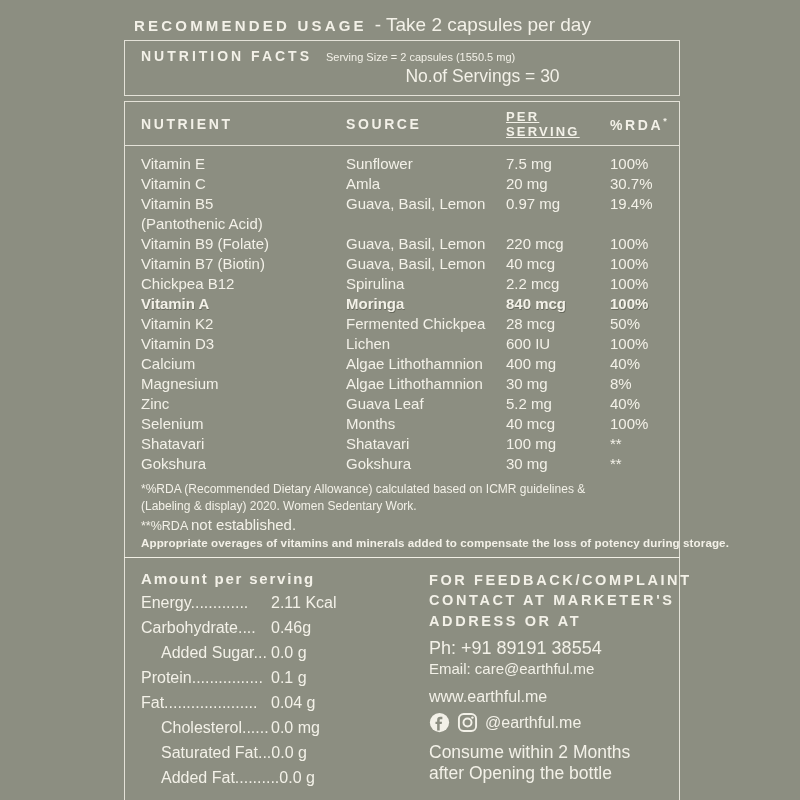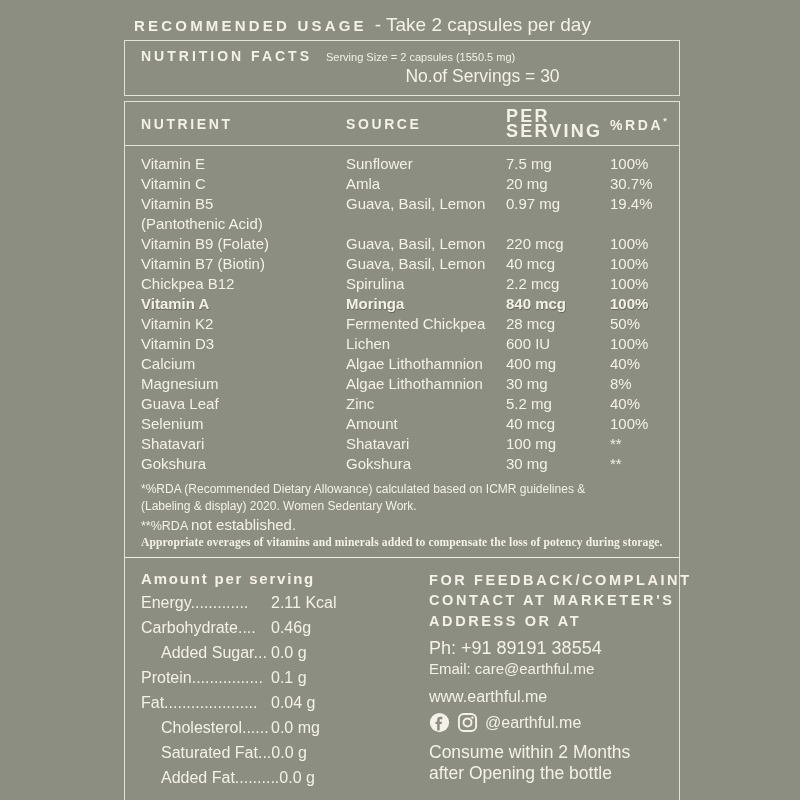--- a/index.html
+++ b/index.html
@@ -22,33 +22,33 @@
   .facts-line1{display:flex;align-items:baseline;white-space:nowrap;}
   .facts-title{font-weight:700;font-size:14px;letter-spacing:3px;margin-right:14px;}
   .facts-serving{font-size:11px;font-weight:500;}
   .facts-line2{font-size:17.5px;font-weight:500;text-align:center;padding-left:160px;margin-top:2px;}
 
   
   .table-box{margin-top:5px;}
   .thead{display:grid;grid-template-columns:205px 160px 104px 1fr;
     padding:7px 8px 6px 16px;border-bottom:1.5px solid rgba(243,241,232,.85);
     align-items:center;font-weight:700;font-size:14px;letter-spacing:2.6px;}
-  .th-serving{font-size:18px;line-height:15px;letter-spacing:2.2px;}
+  .th-serving{font-size:13px;line-height:15px;letter-spacing:2.2px;text-decoration:underline;}
   .th-rda sup{font-size:9px;letter-spacing:0;}
   .tbody{padding:8px 8px 2px 16px;font-size:15px;line-height:20px;}
   .tr{display:grid;grid-template-columns:205px 160px 104px 1fr;}
   .tr-bold{font-weight:700;text-shadow:0.6px 0.6px 0 rgba(75,76,66,.55);}
   .td{white-space:nowrap;}
 
   
   .footnotes{padding:5px 10px 8px 16px;}
   .fn1{font-size:12px;line-height:17px;font-weight:500;}
   .fn2{font-size:12.5px;margin-top:1px;font-weight:500;}
   .fn2 .fn2-text{font-size:15px;font-weight:400;}
-  .fn3{font-size:11.6px;font-weight:600;margin-top:3px;letter-spacing:.1px;white-space:nowrap;font-family:Liberation Serif, serif;}
+  .fn3{font-size:11.6px;font-weight:600;margin-top:3px;letter-spacing:.1px;white-space:nowrap;}
 
   
   .bottom-box{margin-top:-1.5px;display:flex;padding:12px 12px 14px 16px;height:248px;}
   .amounts{width:280px;flex:0 0 280px;}
   .amounts-title{font-size:15px;font-weight:700;letter-spacing:1.8px;margin-bottom:7px;}
   .amount-item{display:flex;align-items:baseline;margin-bottom:8px;font-size:16px;line-height:17px;white-space:nowrap;}
   .amount-label{flex:0 0 130px;}
   .amount-item.indent{padding-left:20px;}
   .amount-item.indent .amount-label{flex:0 0 110px;}
   .amount-value{font-weight:400;}
@@ -151,28 +151,28 @@
           <div class="td td-serving">400 mg</div>
           <div class="td td-rda">40%</div>
         </div>
         <div class="tr">
           <div class="td td-nutrient">Magnesium</div>
           <div class="td td-source">Algae Lithothamnion</div>
           <div class="td td-serving">30 mg</div>
           <div class="td td-rda">8%</div>
         </div>
         <div class="tr">
+          <div class="td td-nutrient">Zinc</div>
           <div class="td td-source">Guava Leaf</div>
-          <div class="td td-nutrient">Zinc</div>
           <div class="td td-serving">5.2 mg</div>
           <div class="td td-rda">40%</div>
         </div>
         <div class="tr">
           <div class="td td-nutrient">Selenium</div>
-          <div class="td td-source">Amount</div>
+          <div class="td td-source">Months</div>
           <div class="td td-serving">40 mcg</div>
           <div class="td td-rda">100%</div>
         </div>
         <div class="tr">
           <div class="td td-nutrient">Shatavari</div>
           <div class="td td-source">Shatavari</div>
           <div class="td td-serving">100 mg</div>
           <div class="td td-rda">**</div>
         </div>
         <div class="tr">

